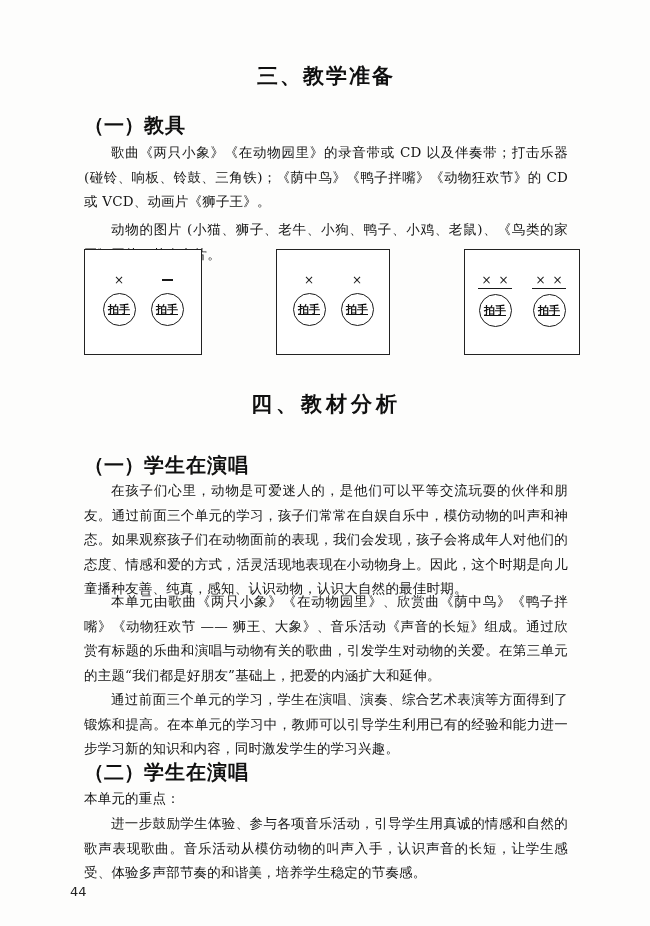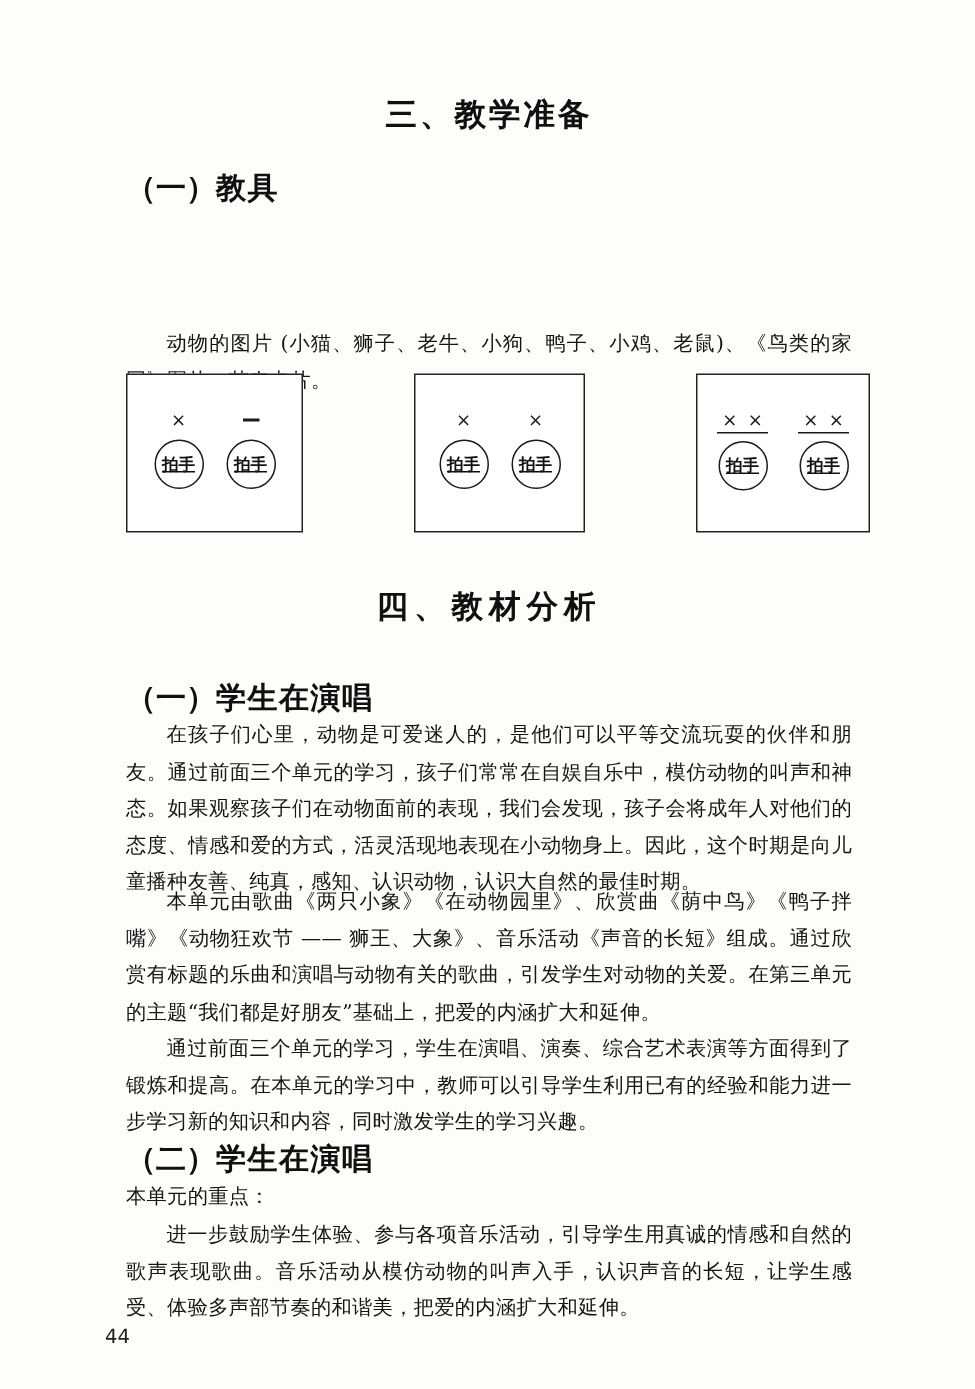--- a/index.html
+++ b/index.html
@@ -163,20 +163,23 @@
   <div class="content" style="top:62px;">
     <div class="section-title">三、教学准备</div>
   </div>
 
   <div class="content" style="top:112px;">
     <div class="sub-head">
       <span class="paren">（一）</span><span>教具</span>
     </div>
   </div>
 
+  <div class="content" style="top:140px;">
+    <p class="body indent">歌曲《两只小象》《在动物园里》的录音带或 CD 以及伴奏带；打击乐器 (碰铃、响板、铃鼓、三角铁)；《荫中鸟》《鸭子拌嘴》《动物狂欢节》的 CD 或 VCD、动画片《狮子王》。</p>
+  </div>
 
 
   <div class="content" style="top:217px;">
     <p class="body indent">动物的图片 (小猫、狮子、老牛、小狗、鸭子、小鸡、老鼠)、《鸟类的家园》图片、节奏卡片。</p>
   </div>
 
   <div class="cards">
 
     <div class="card c1">
       <div class="card-inner">
@@ -253,18 +256,18 @@
     <div class="sub-head">
       <span class="paren">（二）</span><span>学生在演唱</span>
     </div>
   </div>
 
   <div class="content" style="top:786px;">
     <p class="body noindent">本单元的重点：</p>
   </div>
 
   <div class="content" style="top:811px;">
-    <p class="body indent">进一步鼓励学生体验、参与各项音乐活动，引导学生用真诚的情感和自然的歌声表现歌曲。音乐活动从模仿动物的叫声入手，认识声音的长短，让学生感受、体验多声部节奏的和谐美，把爱的内涵扩大和延伸。</p>
+    <p class="body indent">进一步鼓励学生体验、参与各项音乐活动，引导学生用真诚的情感和自然的歌声表现歌曲。音乐活动从模仿动物的叫声入手，认识声音的长短，让学生感受、体验多声部节奏的和谐美，培养学生稳定的节奏感。</p>
   </div>
 
   <div class="page-number">44</div>
 
 </div>
 
 </body></html>

